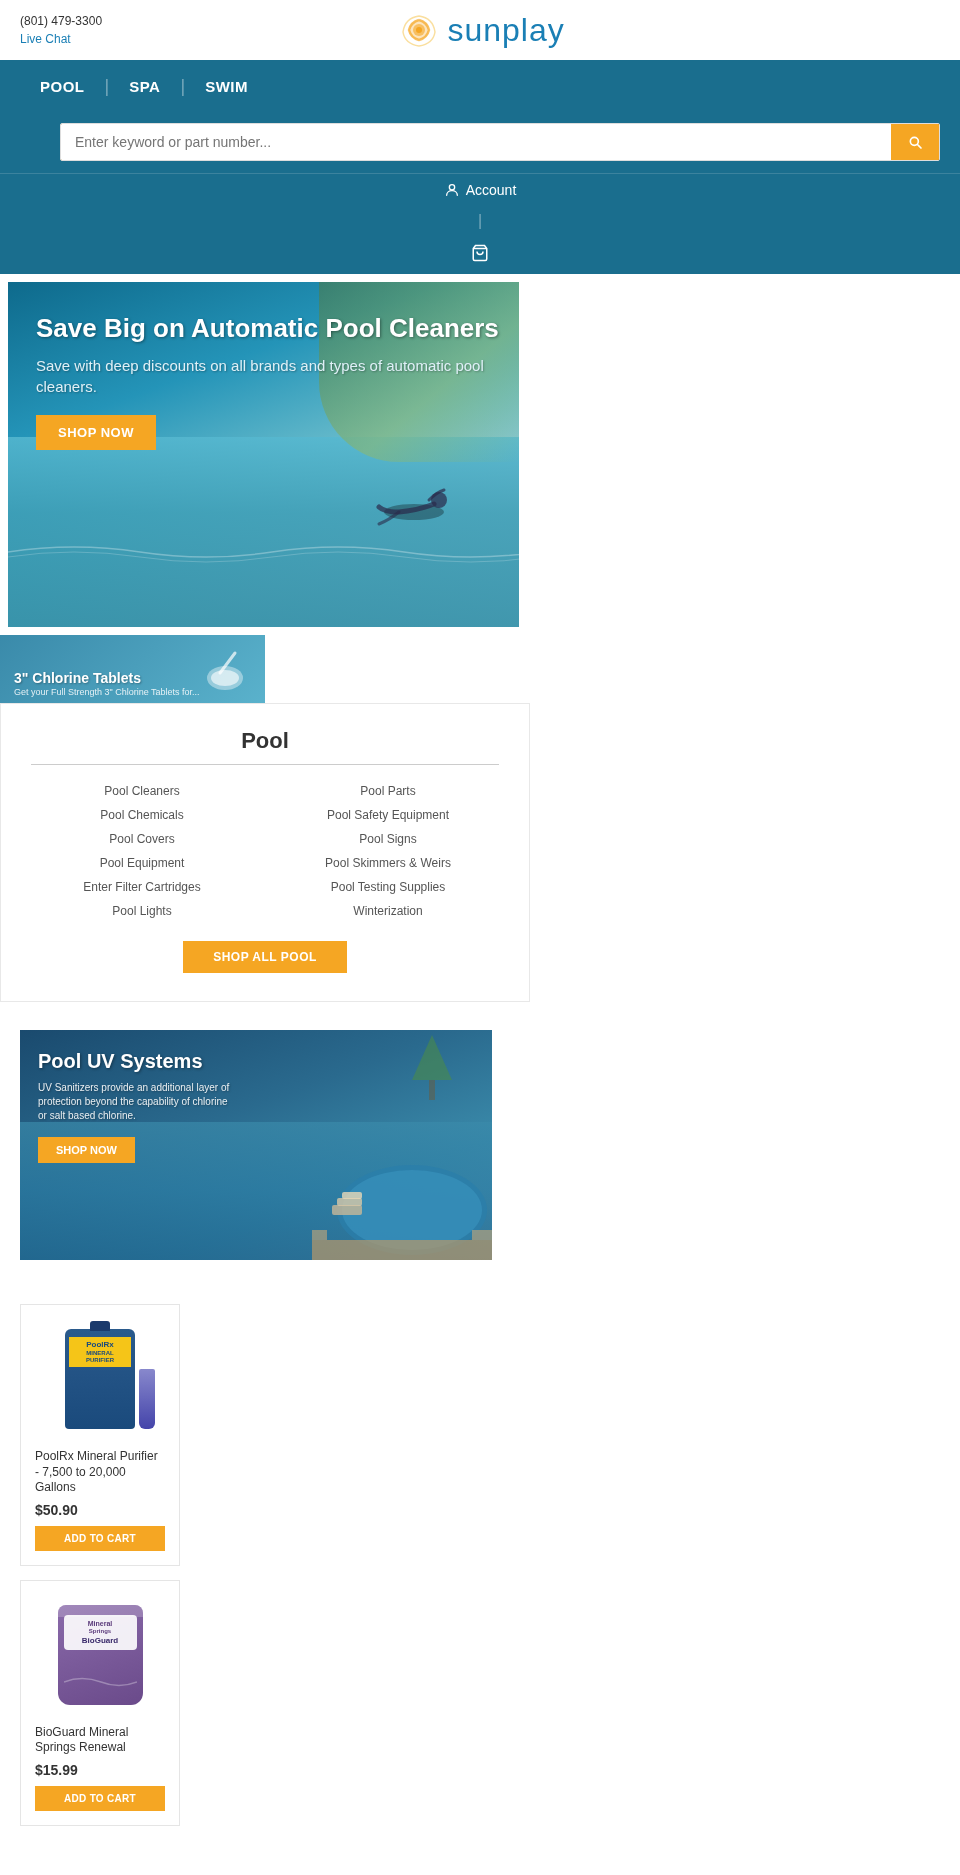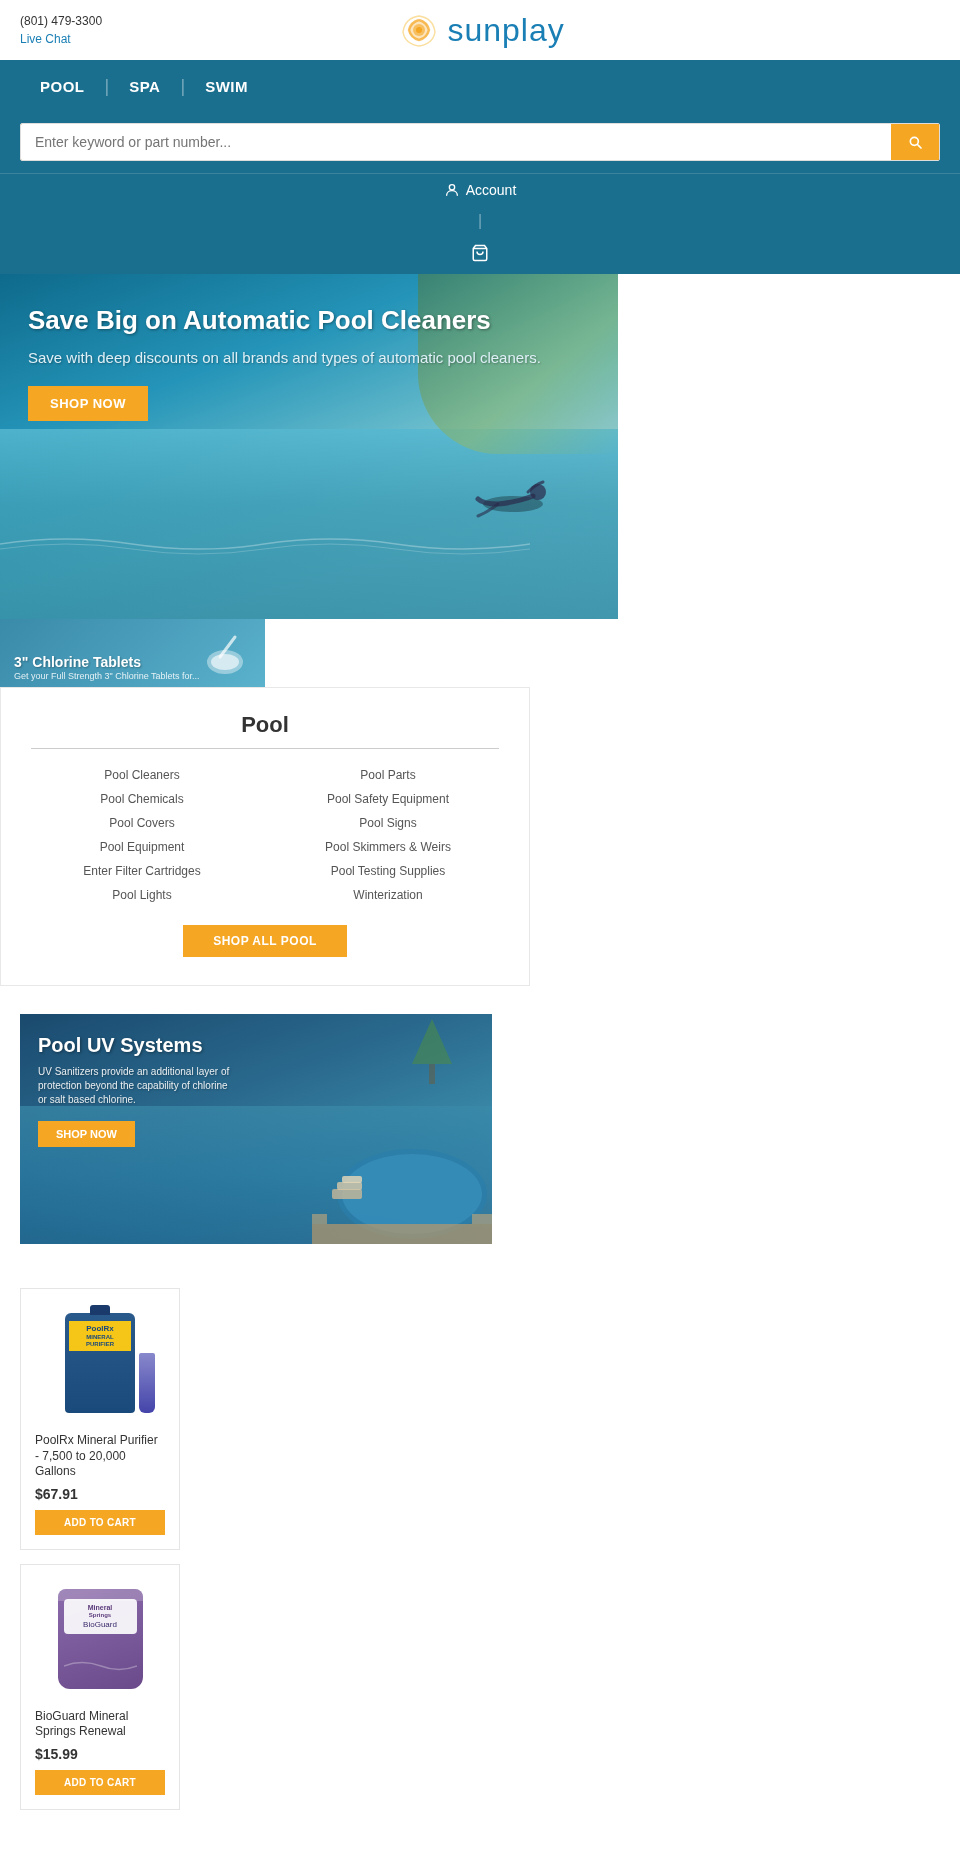--- a/index.html
+++ b/index.html
@@ -48,20 +48,21 @@
       display: flex;
       align-items: center;
     }
     .search-input-wrap {
       display: flex;
       width: 100%;
       border: 1px solid #ddd;
       background: #a16207;
       border-radius: 2px;
       overflow: hidden;
+      margin-left: 40px;
     }
     .search-input-wrap input {
       flex: 1;
       padding: 10px 14px;
       font-size: 14px;
       border: none;
       outline: none;
       color: #999;
     }
     .search-btn {
@@ -91,23 +92,23 @@
       gap: 6px;
       color: #fff;
       font-size: 14px;
       cursor: pointer;
     }
     .account-divider { color: rgba(255,255,255,0.4); font-size: 16px; }
 
     
     .hero-banner {
       position: relative;
-      width: 618px;
+      width: 511px;
       height: 345px;
-      margin: 0;
+      margin: 8px;
       overflow: hidden;
       background: linear-gradient(135deg, #1a8bb5 0%, #5ab8d4 40%, #a8d8ea 70%, #c8e8f0 100%);
     }
     .hero-banner-bg {
       position: absolute;
       inset: 0;
       background: linear-gradient(160deg, #0e6a8c 0%, #2494b8 30%, #6bbdcc 55%, #9fd0d8 75%, #bde0e8 100%);
     }
     
     .pool-water {
@@ -553,35 +554,35 @@
             <div style="font-size:8px; font-weight:bold;">PoolRx</div>
             <div style="font-size:6px;">MINERAL PURIFIER</div>
           </div>
 
           <div style="position:absolute; top:-8px; left:50%; transform:translateX(-50%); width:20px; height:10px; background:#1a3a6c; border-radius:3px 3px 0 0;"></div>
         </div>
         <div class="poolrx-test-tube"></div>
       </div>
     </div>
     <div class="product-name">PoolRx Mineral Purifier - 7,500 to 20,000 Gallons</div>
-    <div class="product-price">$67.91</div>
+    <div class="product-price">$50.90</div>
     <button class="add-to-cart-btn">ADD TO CART</button>
   </div>
 
   <div class="product-card">
     <div class="product-img-area">
 
       <div style="position:relative;">
         <div class="bioguard-bag">
 
           <div style="position:absolute; top:0; left:0; right:0; height:12px; background:rgba(255,255,255,0.2); border-radius:8px 8px 0 0;"></div>
           <div class="bioguard-label">
             <div style="font-size:7px; font-weight:bold; color:#5a3a7a;">Mineral</div>
             <div style="font-size:6px; color:#5a3a7a;">Springs</div>
-            <div style="font-size:8px; font-weight:normal; color:#3a2a6a;">BioGuard</div>
+            <div style="font-size:8px; font-weight:bold; color:#3a2a6a;">BioGuard</div>
           </div>
 
           <div style="position:absolute; bottom:10px; left:6px; right:6px; height:25px;">
             <svg viewBox="0 0 73 25" width="73" height="25">
               <path d="M0 12 Q18 5 37 12 Q55 19 73 12" stroke="rgba(255,255,255,0.3)" stroke-width="1.5" fill="none"></path>
             </svg>
           </div>
         </div>
       </div>
     </div>

